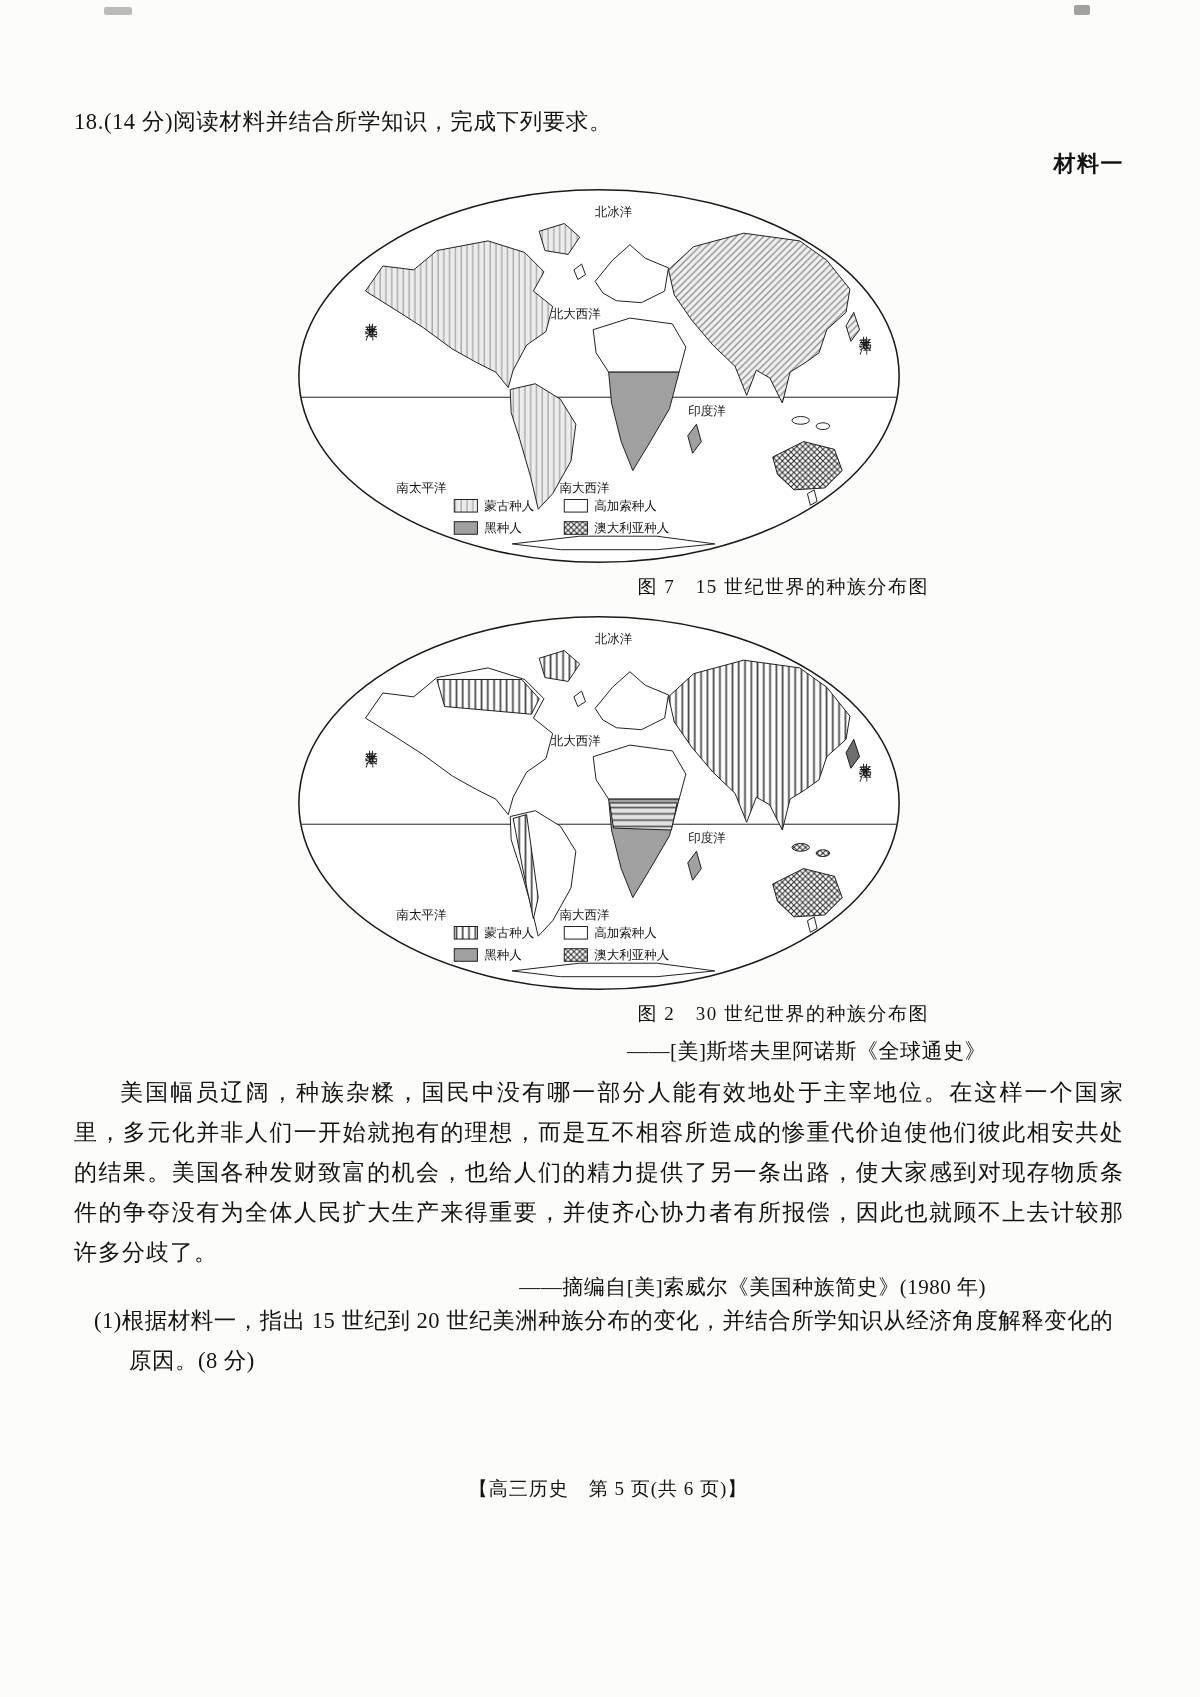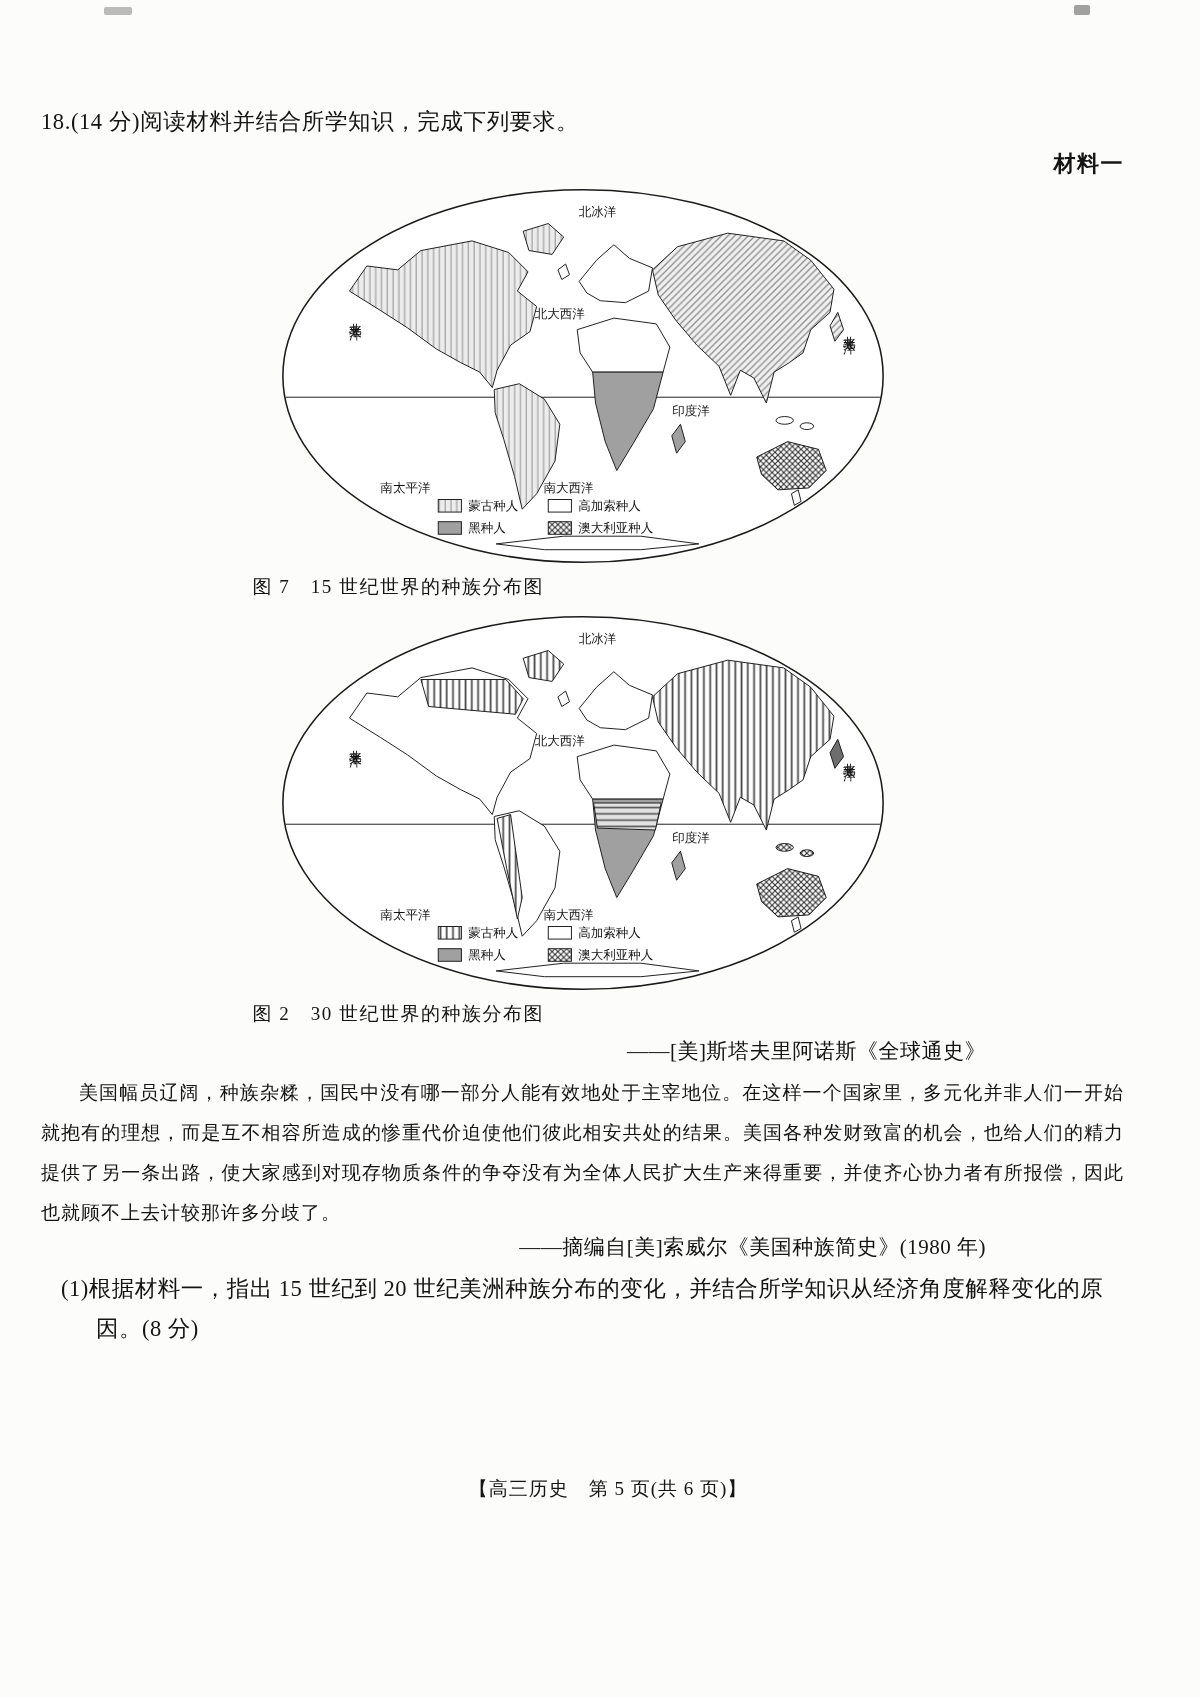--- a/index.html
+++ b/index.html
@@ -2,30 +2,30 @@
 <html><head>
 <meta charset="utf-8">
 <style>
   * { box-sizing: border-box; margin: 0; padding: 0; }
   html, body { background: #e8e8e6; }
   .page {
     width: 1200px; height: 1697px; margin: 0 auto; position: relative;
     background: #fcfcfa; color: #141414; overflow: hidden;
     font-family: "Liberation Serif", "DejaVu Serif", serif;
   }
-  .content { padding: 106px 76px 0 41px; }
+  .content { padding: 106px 76px 0 74px; }
   .q-header { font-size: 22.5px; letter-spacing: 0.6px; }
   .mat-label { font-size: 22px; font-weight: 700; margin: 12px 0 4px 30px; letter-spacing: 1.5px;
                font-family: "Liberation Sans", "DejaVu Sans", sans-serif; text-align: right; }
-  .map-figure { width: 660px; margin: 2px auto 10px; text-align: left; }
+  .map-figure { width: 660px; margin: 2px auto 10px; text-align: right; }
   .map-caption { font-size: 19px; margin-top: 5px; letter-spacing: 1.5px; }
   .source-line { text-align: right; padding-right: 138px; font-size: 21px; letter-spacing: 0.5px; }
-  .body-para { font-size: 19px; line-height: 40px; text-align: justify; text-indent: 2em;
+  .body-para { font-size: 23px; line-height: 40px; text-align: justify; text-indent: 2em;
                margin-top: 8px; letter-spacing: 1px; }
-  .question-line { font-size: 22.5px; line-height: 40px; margin-top: 8px;
+  .question-line { font-size: 22.5px; line-height: 40px; 
                    padding-left: 55px; text-indent: -35px; letter-spacing: 0.5px; }
   .footer { position: absolute; top: 1476px; left: 8px; width: 100%; text-align: center;
             font-size: 19px; letter-spacing: 1px; }
   .map { display: block; margin: 0 auto; }
   .map text { fill: #141414; font-family: "Liberation Serif", "DejaVu Serif", serif; }
   .vtext { writing-mode: vertical-rl; text-orientation: upright; letter-spacing: 2px; }
   .scan-mark-left  { position: absolute; top: 7px; left: 104px; width: 28px; height: 8px;
                      background: #7a7a7a; opacity: .5; border-radius: 2px; }
   .scan-mark-right { position: absolute; top: 5px; right: 110px; width: 16px; height: 10px;
                      background: #555; opacity: .55; border-radius: 2px; }

